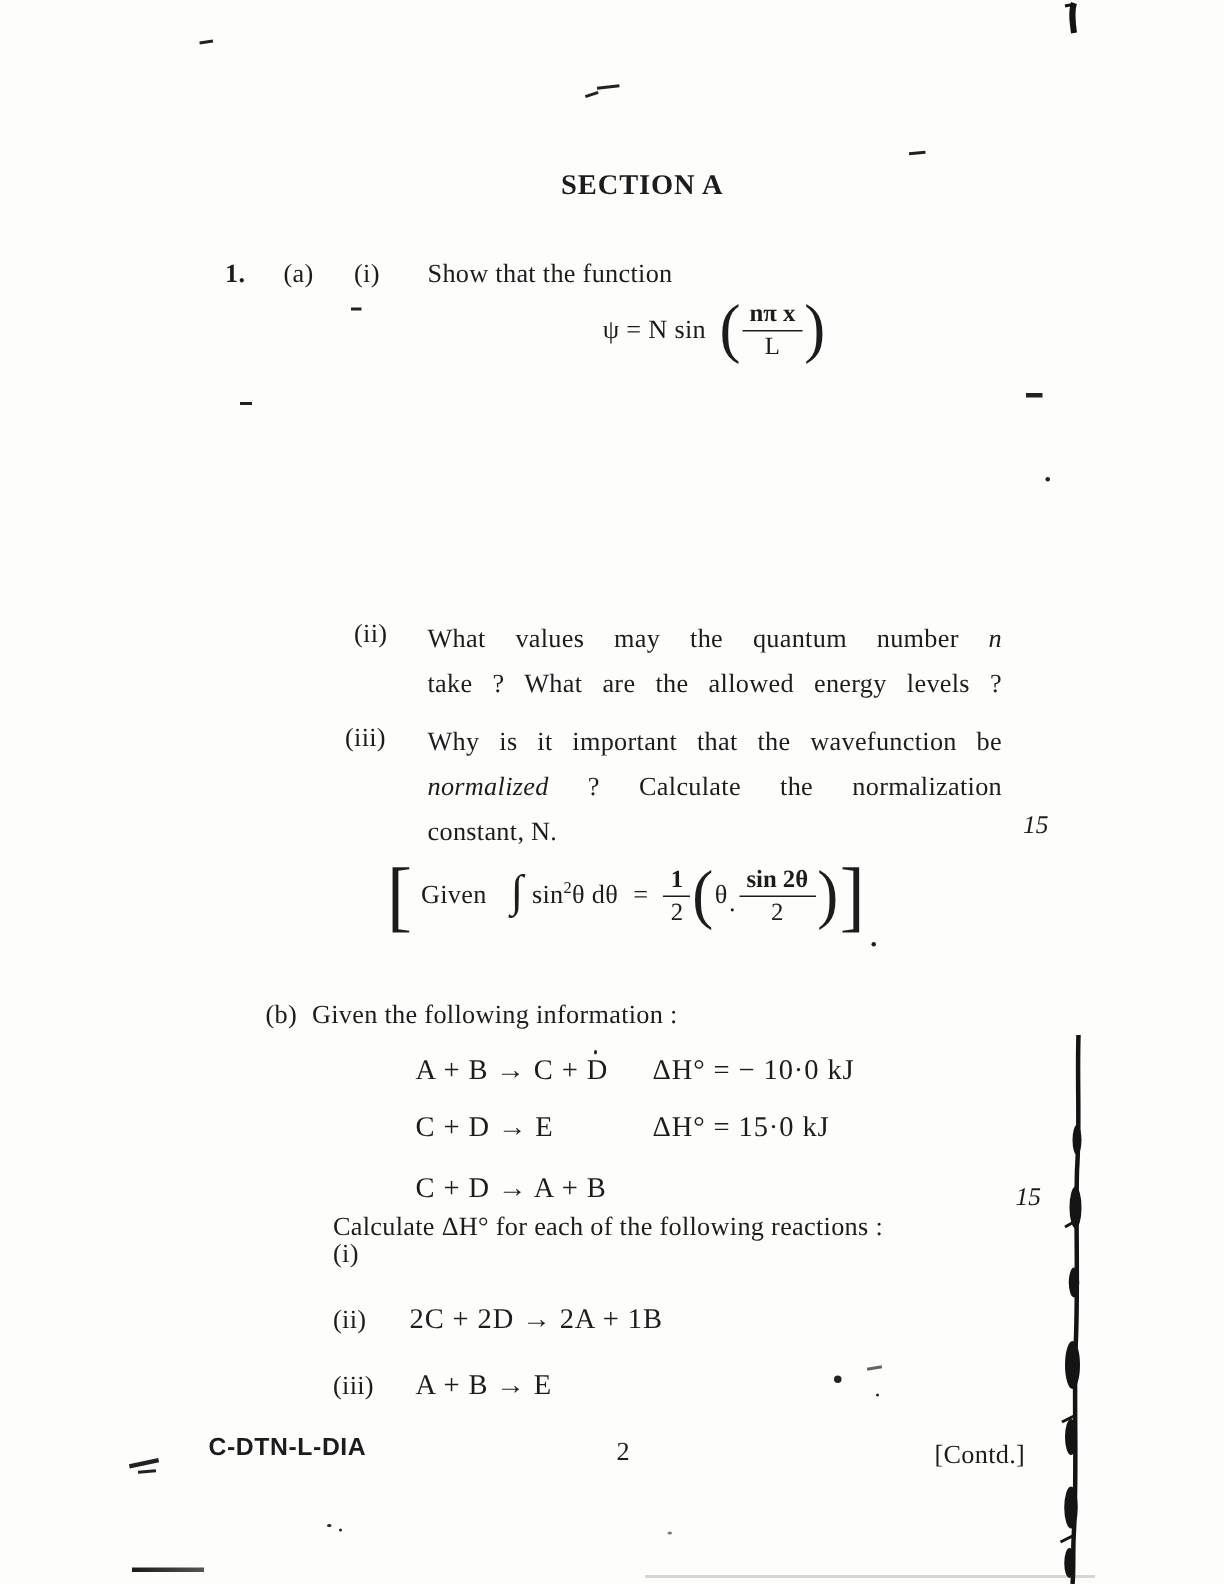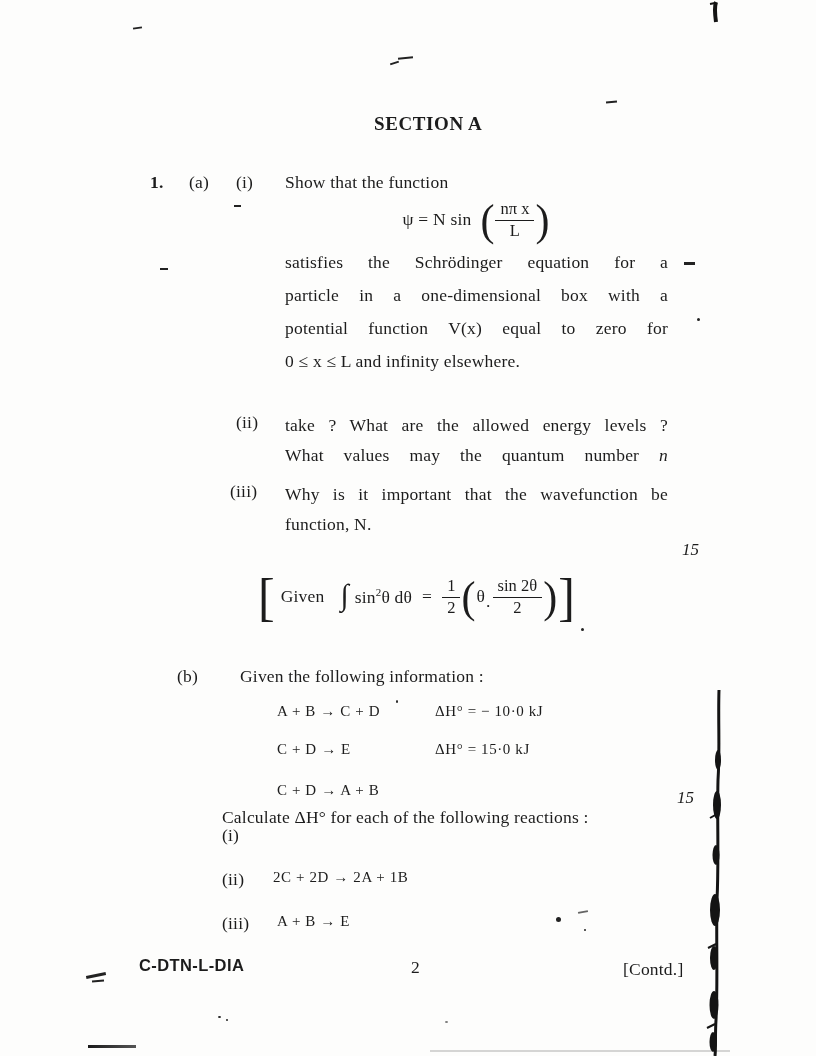--- a/index.html
+++ b/index.html
@@ -15,25 +15,25 @@
   .para{width:383px;font-size:17.5px;letter-spacing:0.2px;}
   .para .ln{line-height:33px;white-space:normal;}
   .just{text-align:justify;text-align-last:justify;}
   .lines30 .ln{line-height:30px;}
   .marks{font-style:italic;font-size:17px;}
   
   .frow{display:flex;align-items:center;}
   .bigparen{font-size:42px;font-weight:400;line-height:1;transform:scaleY(1.05);margin:0 1px;}
   .bigbracket{font-size:50px;font-weight:400;line-height:1;transform:scaleY(1.05);}
   .frac{display:inline-flex;flex-direction:column;align-items:center;font-size:16.5px;line-height:1.15;}
-  .frac .fnum{padding:0 5px 1px 5px;border-bottom:1.6px solid #1c1c1c;}
+  .frac .fnum{padding:0 5px 1px 5px;border-bottom:1.6px solid #1c1c1c;font-weight:bold;}
   .frac .fden{padding-top:1px;}
   .intg{font-size:30px;line-height:1;margin:0 6px 4px 2px;}
   sup{font-size:11px;}
-  .eq{font-size:15px;letter-spacing:0.6px;white-space:nowrap;}
+  .eq{font-size:19px;letter-spacing:0.6px;white-space:nowrap;}
   .footer-code{font-family:"Liberation Sans","DejaVu Sans",sans-serif;font-size:16.5px;font-weight:600;letter-spacing:0.4px;}
   .ink{position:absolute;background:#222;}
   .dot{border-radius:50%;}
 </style>
 </head>
 <body>
 
 <div class="page">
 
   <div class="abs section-title" style="left:374px;top:113px;">SECTION A</div>
@@ -46,37 +46,32 @@
   <div class="abs frow" style="left:285px;top:194px;width:383px;justify-content:center;height:52px;">
     <span class="t" style="margin-right:8px;">ψ = N sin</span>
     <span class="bigparen">(</span>
     <span class="frac">
       <span class="fnum">nπ x</span>
       <span class="fden">L</span>
     </span>
     <span class="bigparen">)</span>
   </div>
 
-  <div class="abs para" style="left:285px;top:246px;">
-    <div class="ln just">satisfies the Schrödinger equation for a</div>
-    <div class="ln just">particle in a one-dimensional box with a</div>
-    <div class="ln just">potential function V(x) equal to zero for</div>
-    <div class="ln">0 ≤ x ≤ L and infinity elsewhere.</div>
-  </div>
 
   <div class="abs t" style="left:236px;top:412px;">(ii)</div>
   <div class="abs para lines30" style="left:285px;top:410px;">
+    <div class="ln just"><span>What values may the quantum number</span> <i>n</i></div>
     <div class="ln just">take ? What are the allowed energy levels ?</div>
-    <div class="ln just"><span>What values may the quantum number</span> <i>n</i></div>
   </div>
 
   <div class="abs t" style="left:230px;top:481px;">(iii)</div>
   <div class="abs para lines30" style="left:285px;top:479px;">
     <div class="ln just">Why is it important that the wavefunction be</div>
-    <div class="ln">function, N.</div>
+    <div class="ln just"><i>normalized</i><span> ? Calculate the normalization</span></div>
+    <div class="ln">constant, N.</div>
   </div>
   <div class="abs marks" style="left:682px;top:540px;">15</div>
 
   <div class="abs frow" style="left:258px;top:566px;height:62px;">
     <span class="bigbracket">[</span>
     <span class="t" style="margin:0 14px 0 6px;">Given</span>
     <span class="intg">∫</span>
     <span class="t"><span>sin</span><sup>2</sup><span>θ dθ</span></span>
     <span class="t" style="margin:0 10px;">=</span>
     <span class="frac">
@@ -88,21 +83,21 @@
     <span class="t" style="margin:10px 2px 0 1px;">.</span>
     <span class="frac">
       <span class="fnum">sin 2θ</span>
       <span class="fden">2</span>
     </span>
     <span class="bigparen">)</span>
     <span class="bigbracket">]</span>
   </div>
 
   <div class="abs t" style="left:177px;top:666px;">(b)</div>
-  <div class="abs t" style="left:240px;top:666px;">Given the following information :</div>
+  <div class="abs t" style="left:208px;top:666px;">Given the following information :</div>
 
   <div class="abs eq" style="left:277px;top:703px;">A + B → C + D</div>
   <div class="abs eq" style="left:435px;top:703px;">ΔH° = − 10·0 kJ</div>
   <div class="abs eq" style="left:277px;top:741px;">C + D → E</div>
   <div class="abs eq" style="left:435px;top:741px;">ΔH° = 15·0 kJ</div>
 
   <div class="abs t" style="left:222px;top:787px;margin-top:20px;">Calculate ΔH° for each of the following reactions :</div>
   <div class="abs marks" style="left:677px;top:788px;">15</div>
 
   <div class="abs t" style="left:222px;top:825px;">(i)</div>

